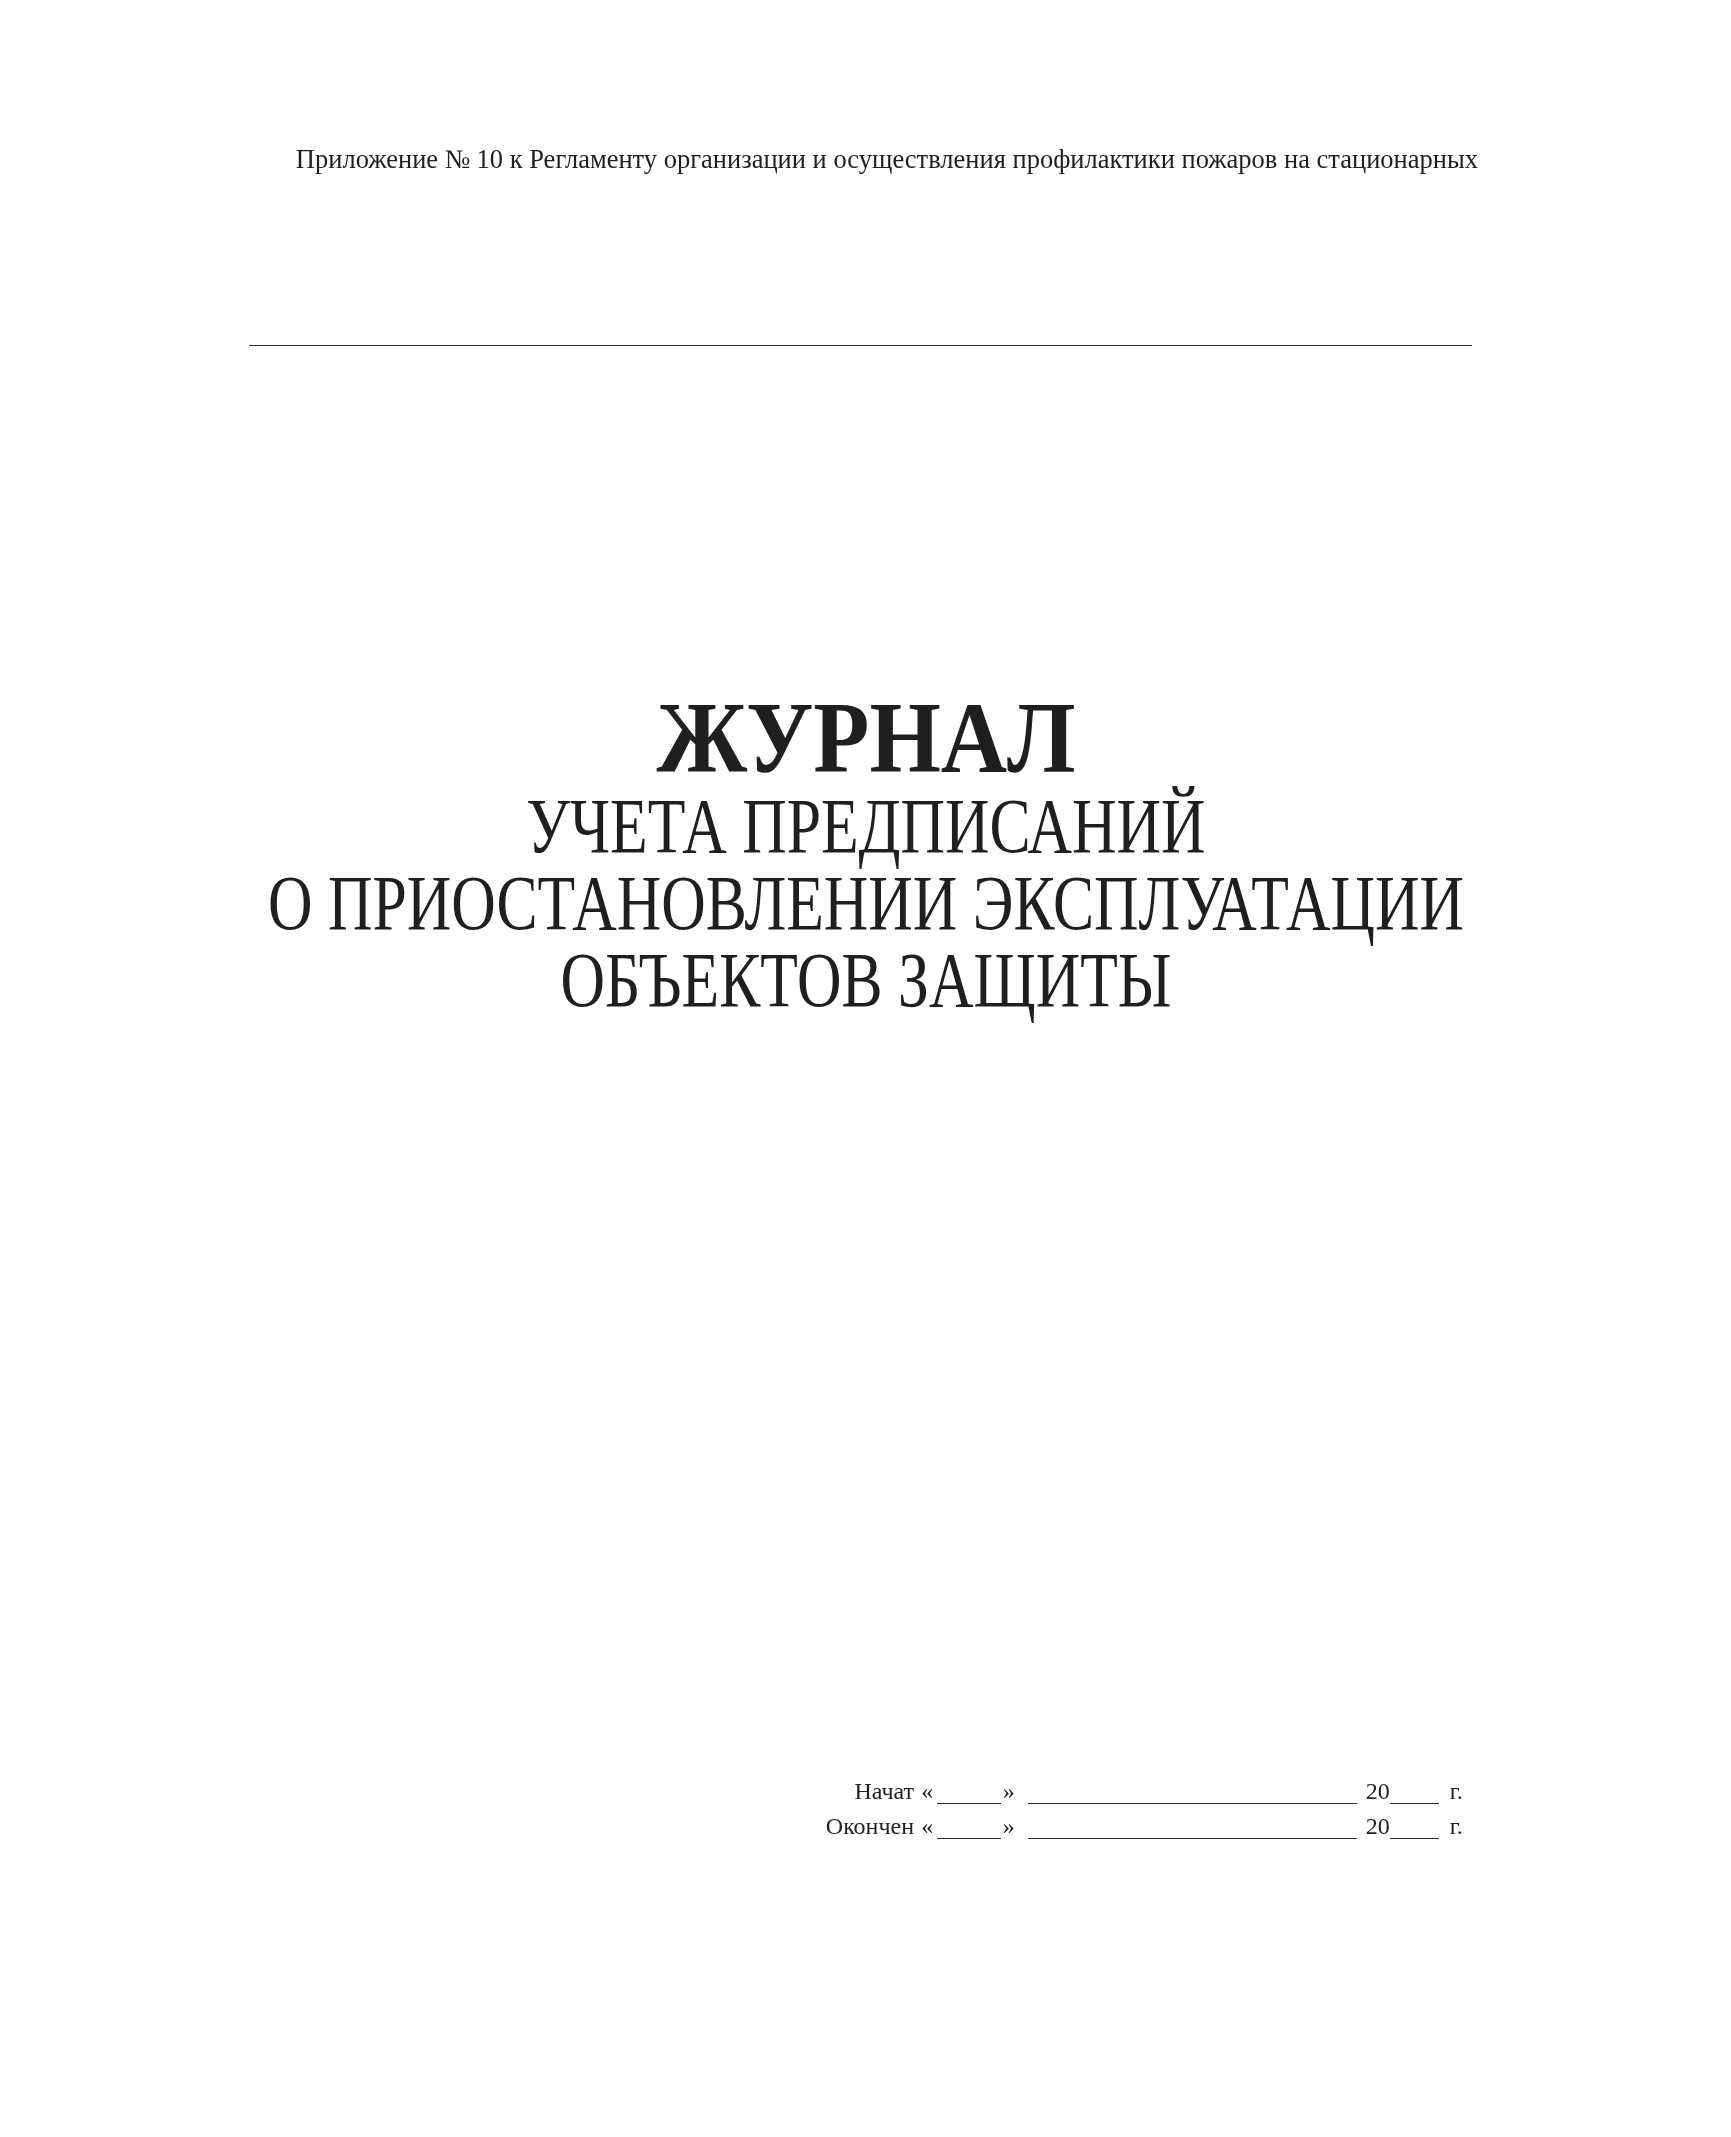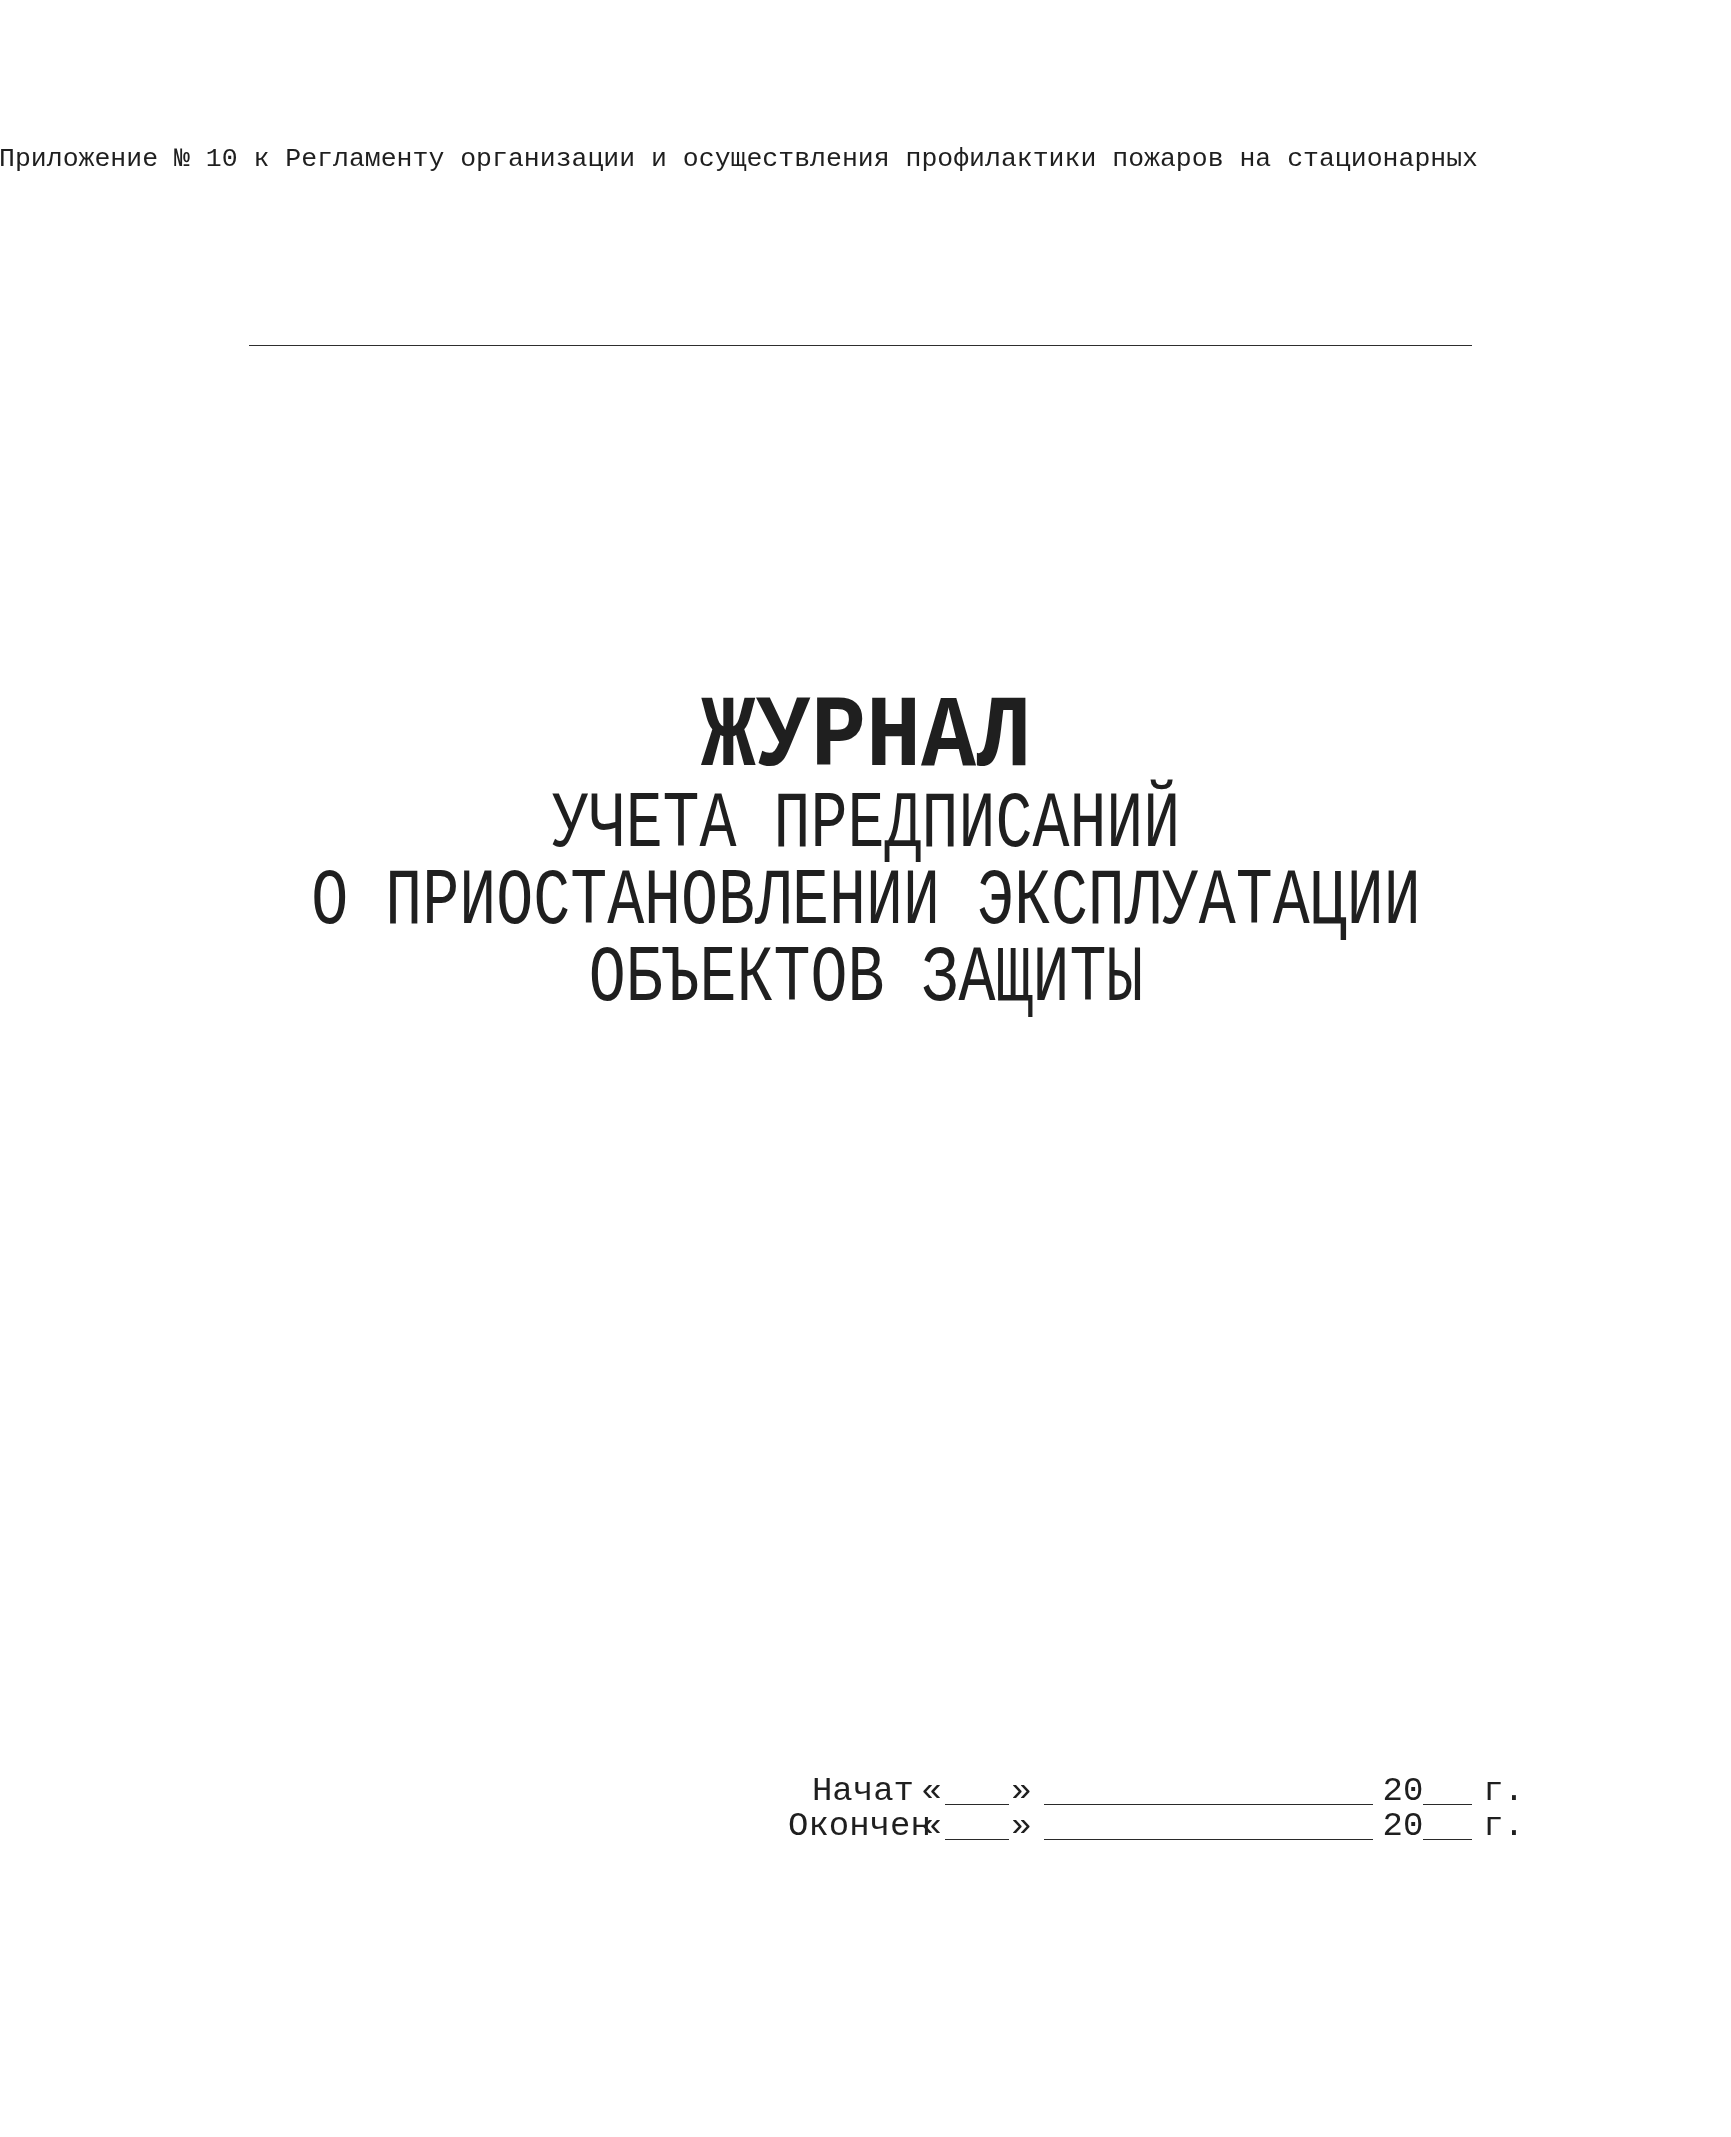--- a/index.html
+++ b/index.html
@@ -2,21 +2,21 @@
 <html style="font-size:14.6px"><head>
 <meta charset="utf-8">
 <style>
   html, body { margin: 0; padding: 0; background: #ffffff; }
   .page {
     position: relative;
     width: 1732px;
     height: 2137px;
     background: #ffffff;
     color: #1f1f1f;
-    font-family: Liberation Mono, monospace;
+    font-family: Liberation Serif, serif;
     overflow: hidden;
   }
 
   
   .ref-block {
     position: absolute;
     top: 144px;
     right: 254px;
     text-align: right;
     font-size: 26.5px;
@@ -71,21 +71,21 @@
     transform: scaleX(0.78);
     transform-origin: 50% 50%;
     white-space: nowrap;
   }
 
   
   .dates {
     position: absolute;
     left: 788px;
     top: 1774px;
-    font-size: 34px;
+    font-size: 24px;
     line-height: 35px;
     white-space: nowrap;
   }
   .date-row { height: 35px; }
   .dlabel {
     display: inline-block;
     width: 126px;
     text-align: right;
   }
   .oq { margin-left: 7.3px; }

